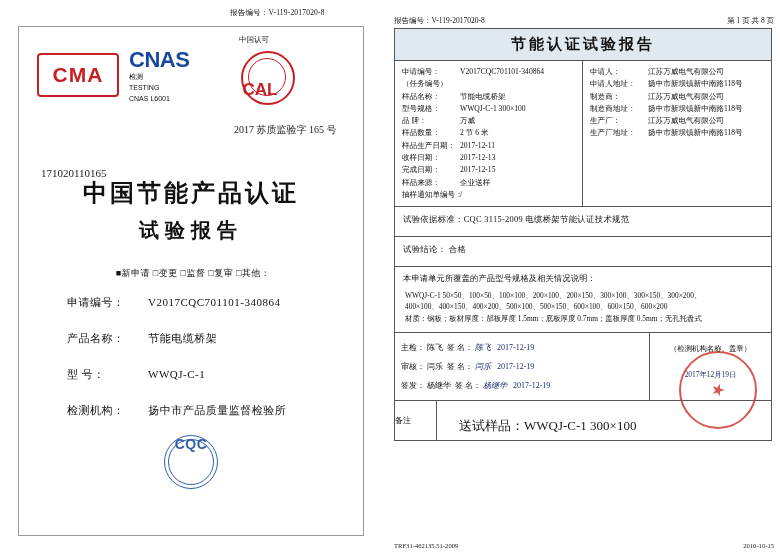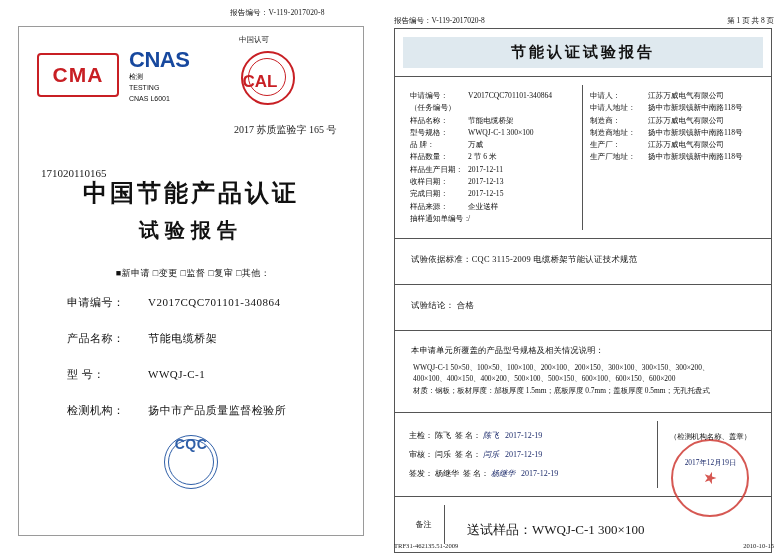--- a/index.html
+++ b/index.html
@@ -51,21 +51,21 @@
   .logo-cal{position:absolute;left:222px;top:2px;width:60px;height:52px;}
   .cal-circ{
     width:50px;height:50px;border-radius:50%;border:2.2px solid #c81f24;
     position:relative;
   }
   .cal-circ:before{
     content:"";position:absolute;left:5px;top:5px;width:36px;height:36px;
     border-radius:50%;border:1px solid #c81f24;
   }
   .cal-txt{
-    position:absolute;left:0;top:4px;width:34px;height:50px;
+    position:absolute;left:0;top:12px;width:34px;height:50px;
     display:flex;align-items:center;justify-content:center;
     color:#c81f24;font-weight:bold;font-size:17px;
     font-family:"Liberation Sans",sans-serif;
   }
   .lic-left{position:absolute;left:22px;top:96px;font-size:11px;color:#222;margin-top:44px;}
   .lic-right{position:absolute;left:215px;top:96px;font-size:10px;color:#222;}
 
   .cover-title{
     position:absolute;left:0;top:150px;width:100%;text-align:center;
     font-size:24px;font-weight:bold;letter-spacing:3px;color:#111;
@@ -97,21 +97,21 @@
 
   
   .right{position:absolute;left:388px;top:0;width:392px;height:555px;}
   .r-hdr{position:absolute;left:6px;top:16px;font-size:7.5px;color:#111;white-space:nowrap;}
   .r-hdr-right{position:absolute;right:6px;top:16px;font-size:7.5px;color:#111;white-space:nowrap;}
 
   .rtable{
     position:absolute;left:6px;top:28px;width:378px;
     border:1px solid #555;border-collapse:collapse;
   }
-  .rtable td{border:1px solid #555;padding:8px;vertical-align:top;}
+  .rtable td{border:1px solid #555;padding:0;vertical-align:top;}
 
   .banner{
     background:#dfe9ef;text-align:center;font-size:15px;font-weight:bold;
     letter-spacing:3px;padding:6px 0 6px;color:#111;
   }
   .infogrid{display:flex;}
   .infocol{width:50%;padding:5px 6px 5px 7px;box-sizing:border-box;}
   .infocol.left-col{border-right:1px solid #555;}
   .irow{font-size:7.6px;line-height:1.62;white-space:nowrap;color:#111;}
   .irow .k{display:inline-block;width:58px;}
@@ -137,21 +137,21 @@
     content:"";position:absolute;left:50%;top:50%;width:13px;height:13px;
     transform:translate(-50%,-50%) rotate(18deg);
     background:#cf3b35;
     clip-path:polygon(50% 0%,61% 35%,98% 35%,68% 57%,79% 91%,50% 70%,21% 91%,32% 57%,2% 35%,39% 35%);
   }
   .seal-label{position:relative;z-index:2;font-size:7.4px;line-height:1.7;color:#111;}
   .seal-date{position:relative;z-index:2;font-size:7.4px;color:#1b2a6b;margin-top:14px;}
 
   .remarkrow{display:flex;}
   .remark-k{width:42px;border-right:1px solid #555;box-sizing:border-box;
-    font-size:8px;text-align:center;padding:14px 0;}
+    font-size:8px;text-align:left;padding:14px 0;}
   .remark-v{flex:1;box-sizing:border-box;padding:16px 0 0 22px;font-size:13px;}
 
   .r-foot-l{position:absolute;left:6px;bottom:6px;font-size:6.6px;color:#222;}
   .r-foot-r{position:absolute;right:6px;bottom:6px;font-size:6.6px;color:#222;}
 </style>
 </head>
 <body>
 
 <div class="page">
 

